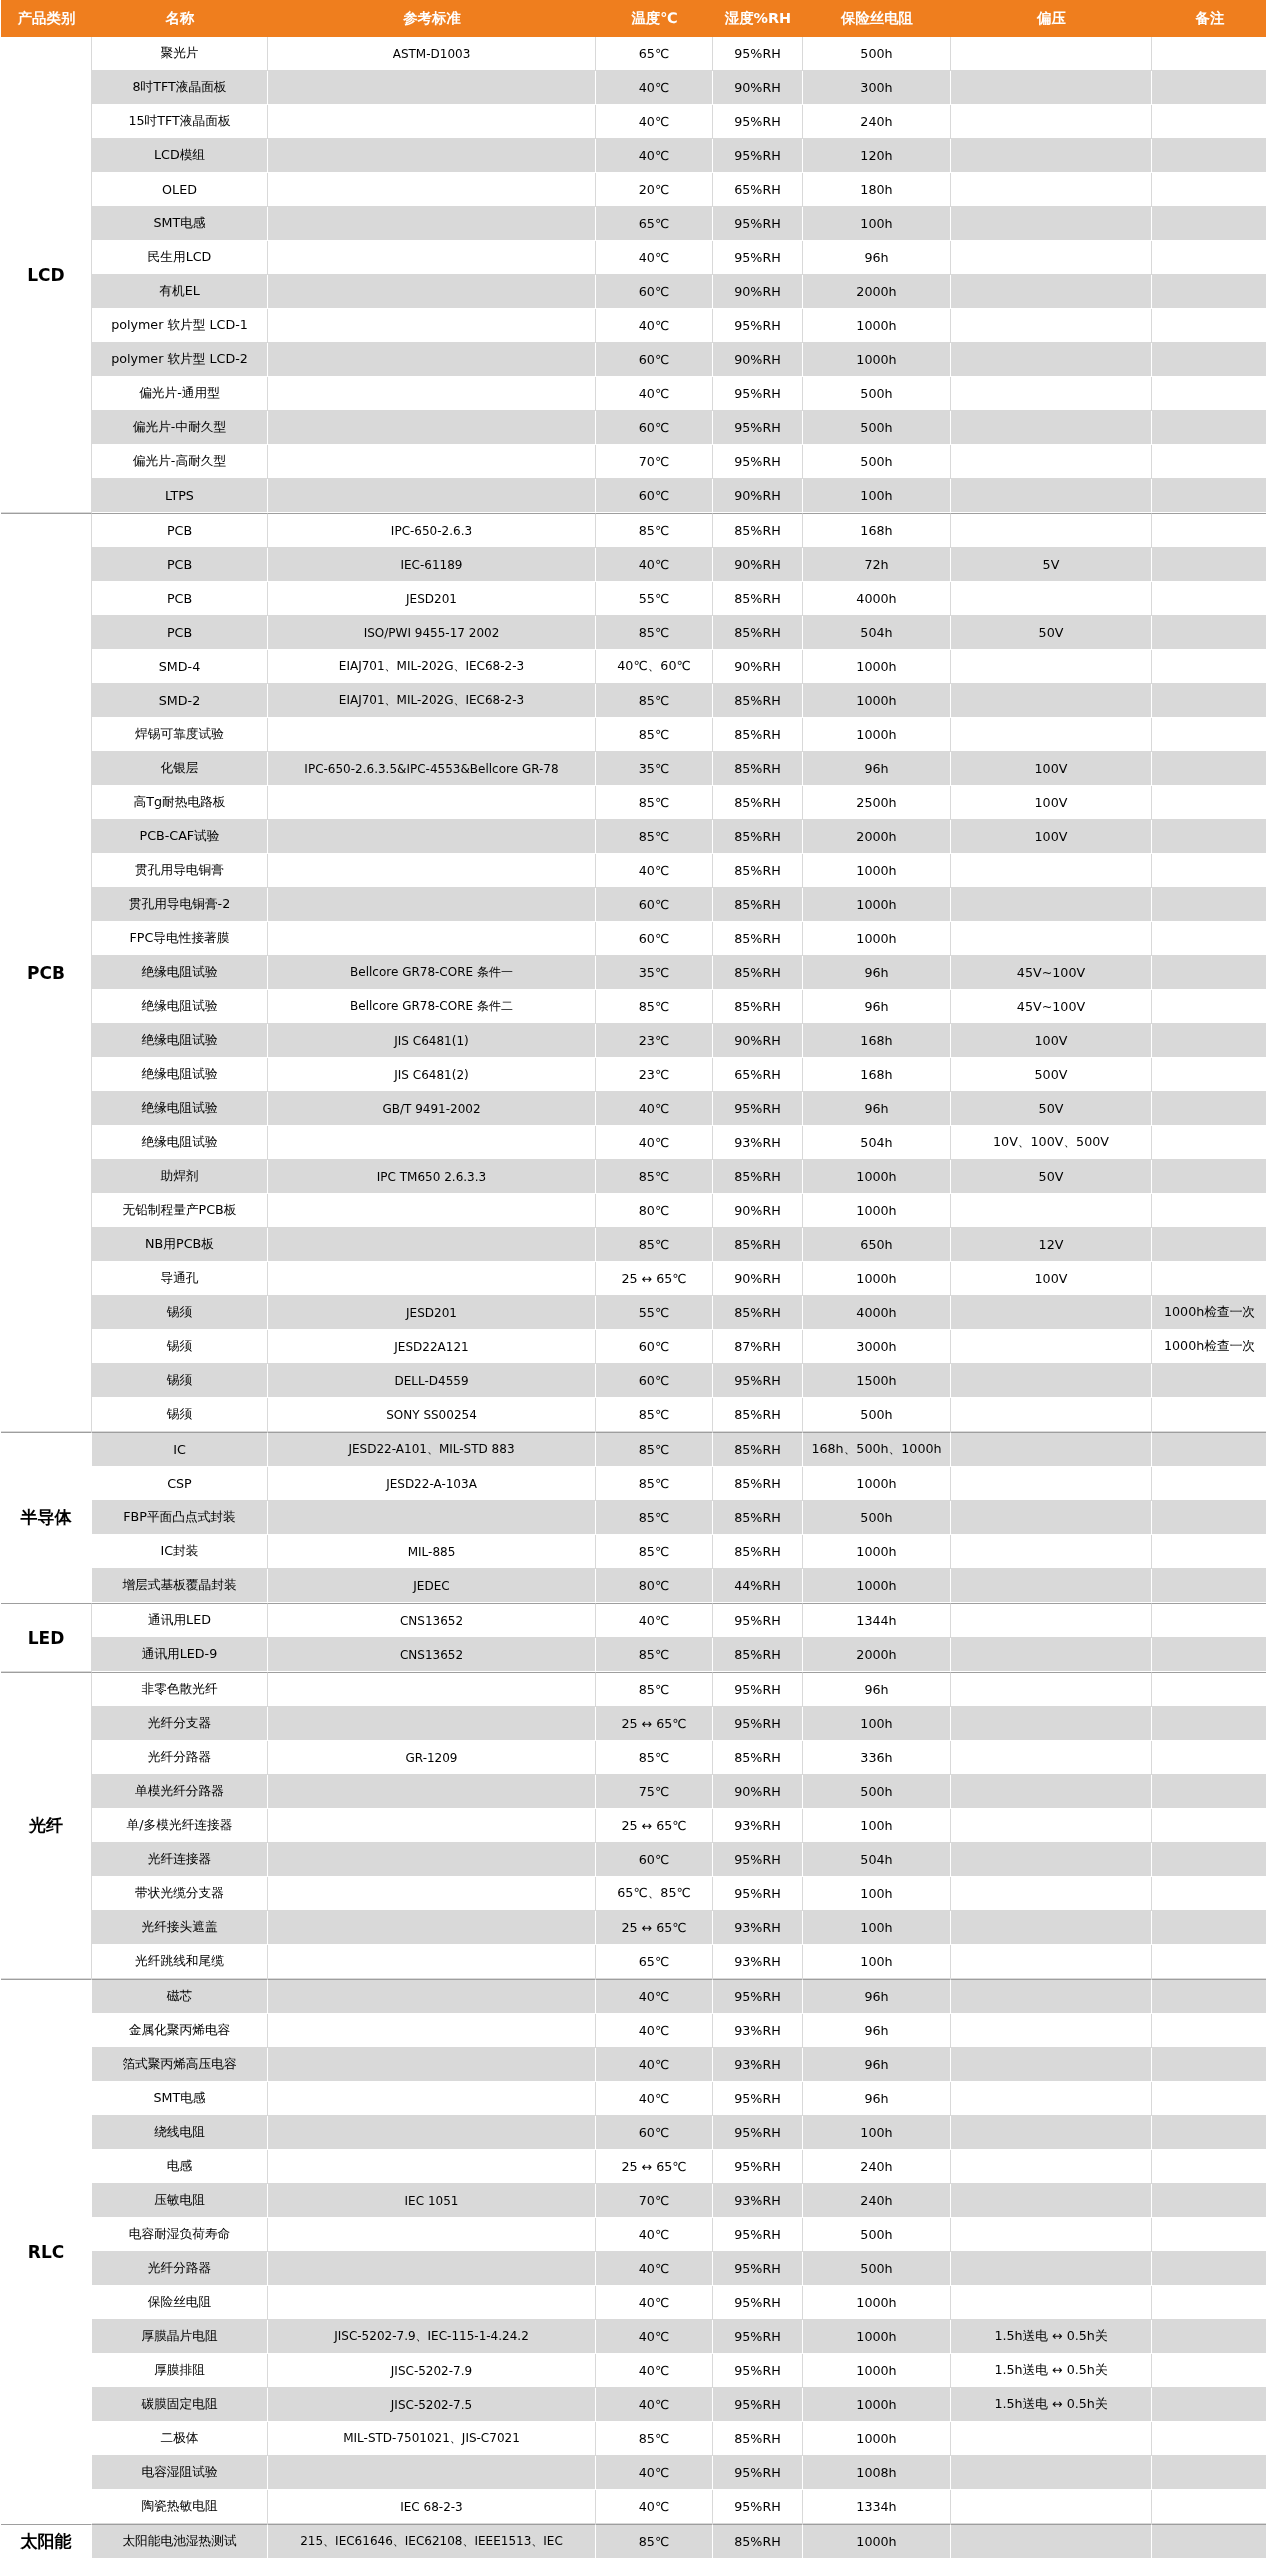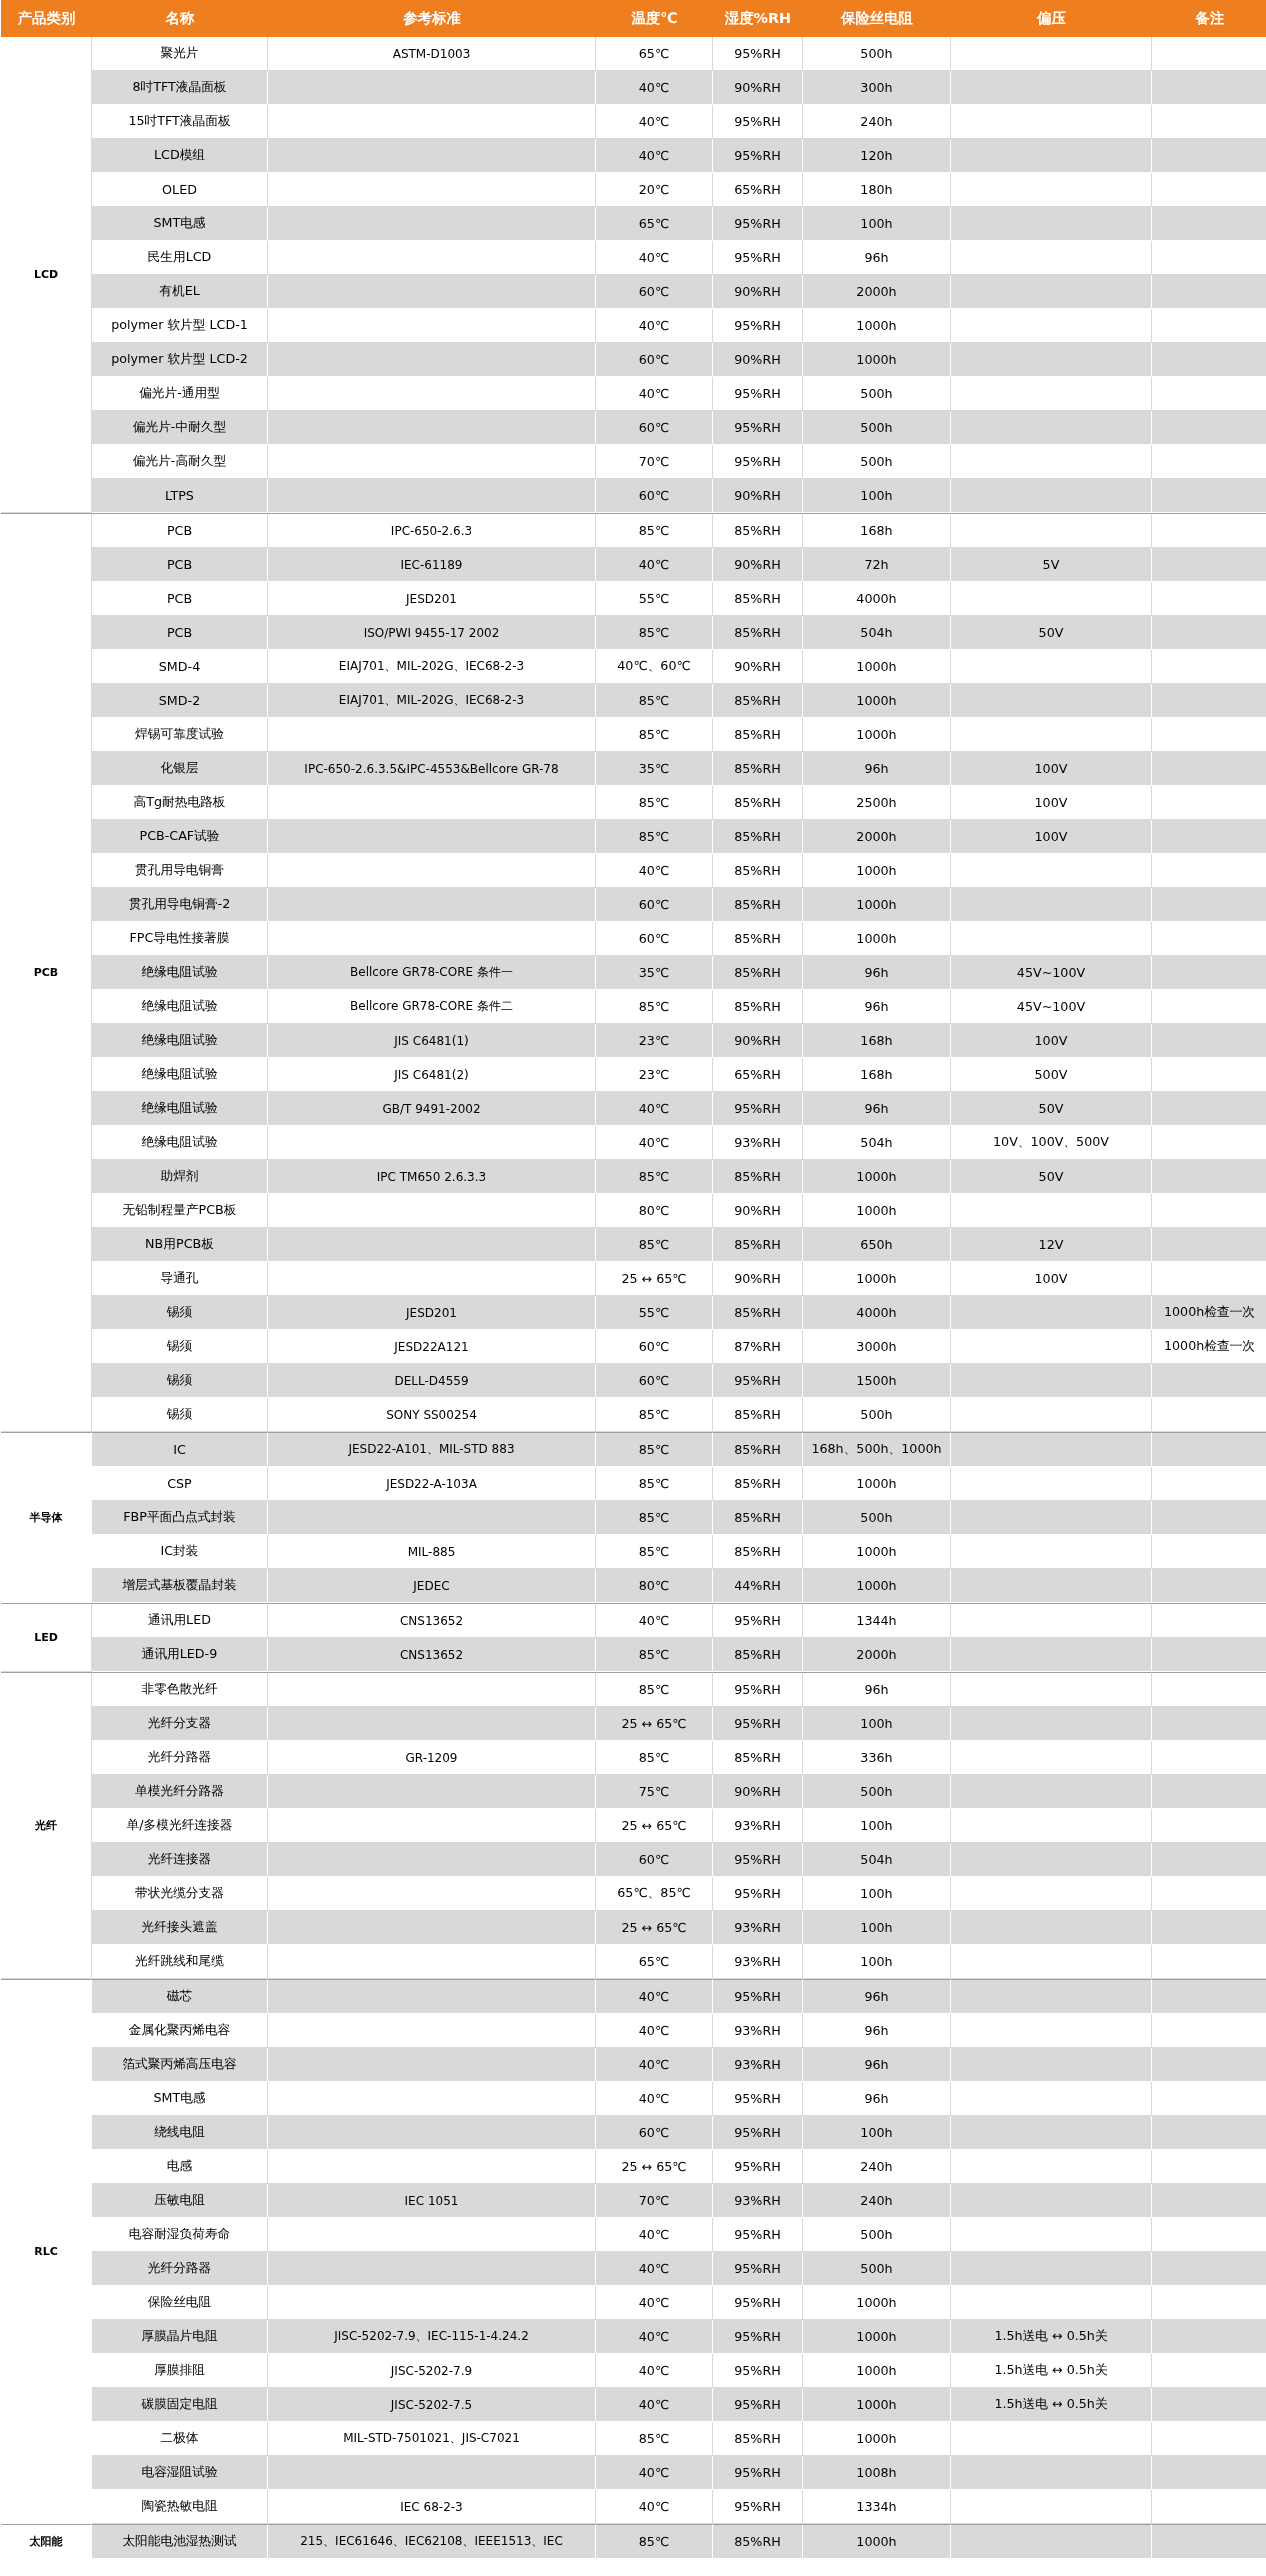--- a/index.html
+++ b/index.html
@@ -11,21 +11,21 @@
     white-space:nowrap;overflow:hidden;
   }
   td{
     height:33px;padding:0;text-align:center;vertical-align:middle;
     font-size:12.7px;white-space:nowrap;overflow:hidden;
     border-right:0.8px solid #d9d9d9;border-bottom:0.8px solid #d9d9d9;
   }
   tr.g td{background:#d9d9d9;border-right-color:#ffffff;border-bottom-color:#ffffff;}
   tr.w td{background:#ffffff;}
   td.cat{
-    background:#ffffff !important;font-weight:bold;font-size:11px;
+    background:#ffffff !important;font-weight:bold;font-size:17px;
     border-right:0.8px solid #d9d9d9;border-bottom:0.8px solid #d9d9d9;
   }
   tr.section-start td{border-top:0.8px solid #9e9e9e;}
   td.cell-std{font-size:12px;}
   table{border-left:0.8px solid #ffffff;}
 </style>
 </head>
 <body>
 
 <table>

